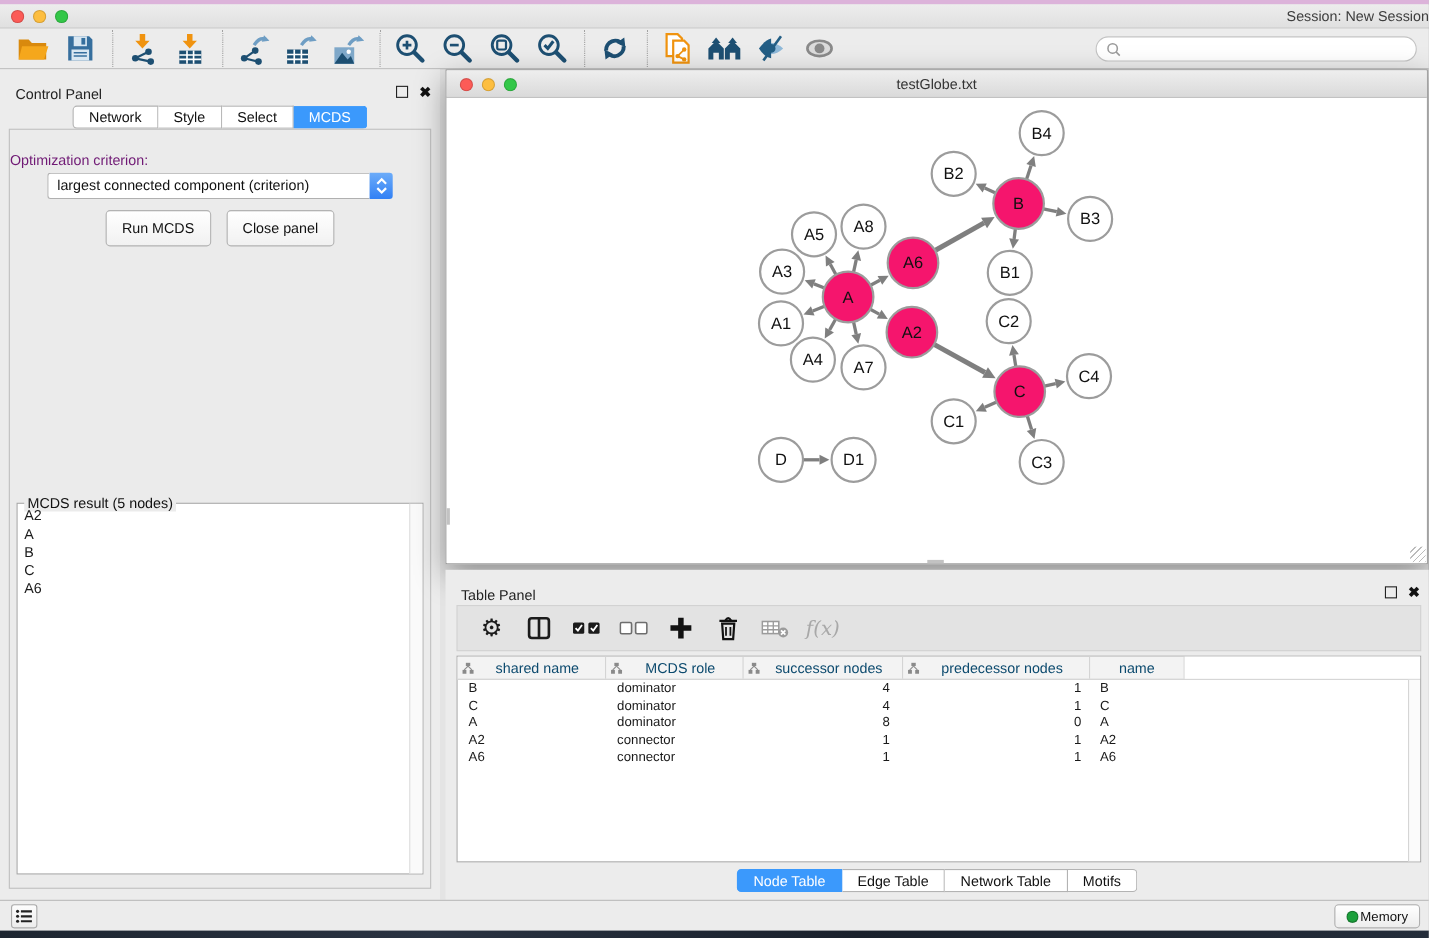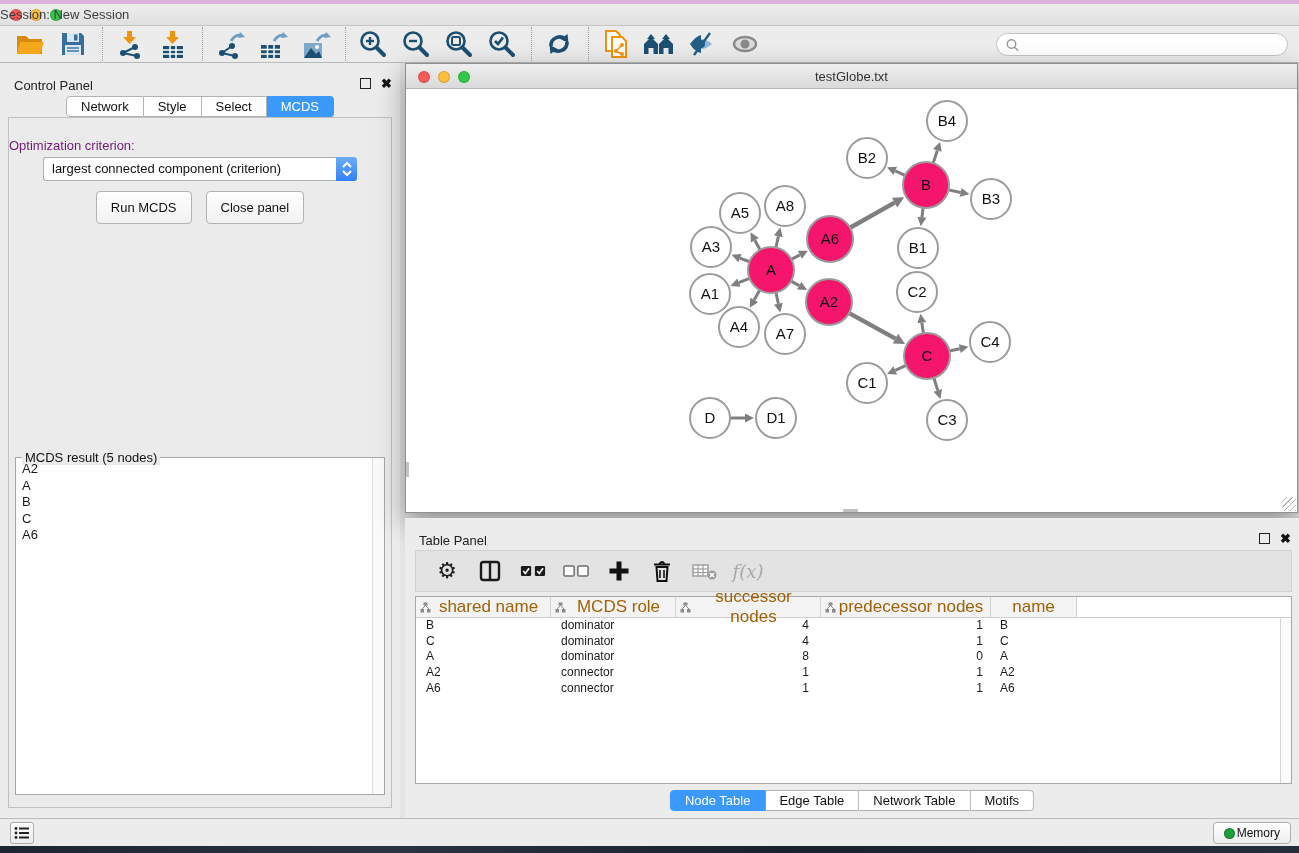--- a/index.html
+++ b/index.html
@@ -7,21 +7,21 @@
   .screen {
     position:relative; width:1299px; height:853px; overflow:hidden;
     background:#e4e4e4; font-family:"Liberation Sans",sans-serif; color:#1a1a1a;
   }
   
   .top-strip { position:absolute; left:0; top:0; width:100%; height:4px; background:#dcb3da; }
   .titlebar {
     position:absolute; left:0; top:4px; width:100%; height:22px;
     background:linear-gradient(#ededed,#e0e0e0); border-bottom:1px solid #c6c6c6;
   }
-  .titlebar .title { position:absolute; width:100%; text-align:left; line-height:22px; font-size:13px; color:#3d3d3d; }
+  .titlebar .title { position:absolute; width:100%; text-align:right; line-height:22px; font-size:13px; color:#3d3d3d; }
   .lights { position:absolute; left:10px; top:5px; display:flex; gap:8px; }
   .light { width:12px; height:12px; border-radius:50%; border:1px solid rgba(0,0,0,.15); }
   .light.red{background:#fc5b57}.light.yellow{background:#fdbe3f}.light.green{background:#33c748}
   .toolbar {
     position:absolute; left:0; top:26px; width:100%; height:37px; background:#ececec;
     border-bottom:1px solid #b9b9b9; display:flex; align-items:center; padding-left:13px;
   }
   .tb-icon { width:34px; height:32px; display:flex; align-items:center; justify-content:center; margin-right:9px; }
   .tb-sep { width:0; height:34px; border-left:1px dotted #a2a2a2; margin:0 10px 0 3px; }
   .searchbox {
@@ -64,21 +64,21 @@
     background:repeating-linear-gradient(135deg, transparent 0 3px, #aaa 3px 4px); opacity:.8; }
   .nw-thumb-v { position:absolute; left:0; top:373px; width:3px; height:15px; background:#c2c2c2; }
   .nw-thumb-h { position:absolute; left:437px; bottom:0; width:15px; height:3px; background:#c2c2c2; }
   
   .table-panel { position:absolute; left:405px; top:518px; width:894px; height:300px; background:#ececec; }
   .tp-toolbar { position:absolute; left:10px; right:7px; top:32px; height:42px; background:#e3e3e3; border:1px solid #d2d2d2; display:flex; align-items:center; padding-left:18px; gap:17px; }
   .tp-ico { width:26px; height:26px; display:flex; align-items:center; justify-content:center; }
   .gear-glyph { font-size:22px; color:#1c1c1c; line-height:26px; }
   .fx { font-family:"DejaVu Serif",serif; font-style:italic; font-size:18px; color:#a8a8a8; }
   .ntable { position:absolute; left:10px; right:7px; top:78px; height:188px; background:#fff; border:1px solid #a8a8a8; }
-  .thead { display:flex; height:21px; background:#f3f3f3; border-bottom:1px solid #cfcfcf; font-size:17px; color:#a16207;justify-content:flex-end; }
+  .thead { display:flex; height:21px; background:#f3f3f3; border-bottom:1px solid #cfcfcf; font-size:13px; color:#0c4a6e;justify-content:flex-end; }
   .th { display:flex; align-items:center; border-right:1px solid #d4d4d4; padding:0 4px; }
   .th .thlabel { flex:1; text-align:center; }
   .th.c0{width:135px}.th.c1{width:125px}.th.c2{width:145px}.th.c3{width:170px}.th.c4{width:86px}
   .th.filler { flex:1; border-right:none; background:#fff; }
   .tbody { font-size:12px; }
   .trow { display:flex; height:15.7px; line-height:15.7px; }
   .tcell { overflow:hidden; white-space:nowrap; }
   .tcell.c0{width:135px;padding-left:10px}
   .tcell.c1{width:125px;padding-left:10px}
   .tcell.c2{width:145px;text-align:right;padding-right:12px}

